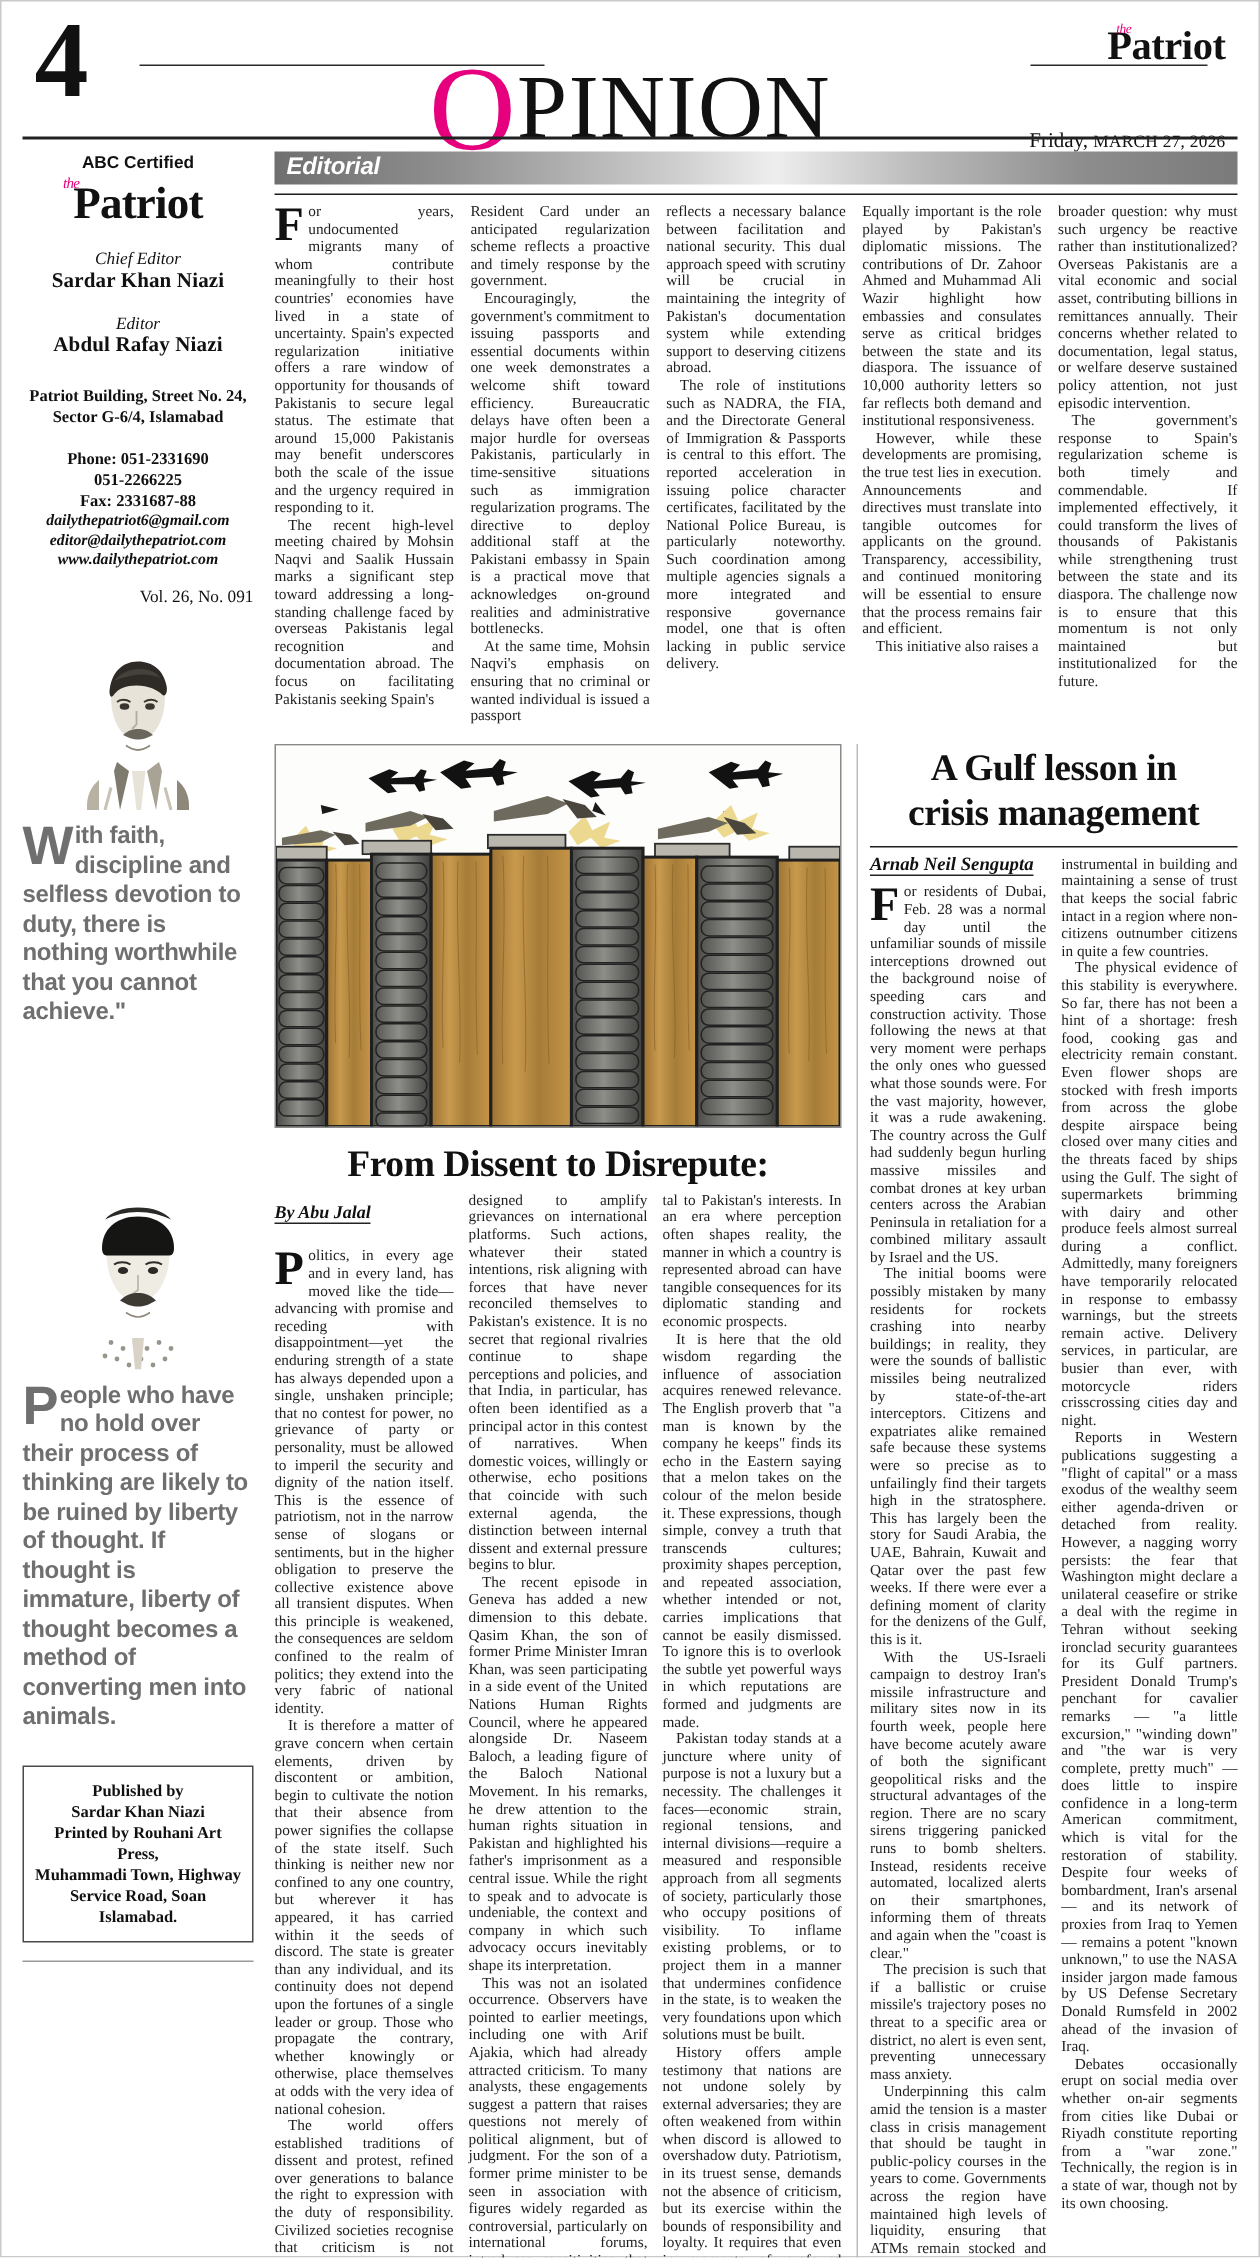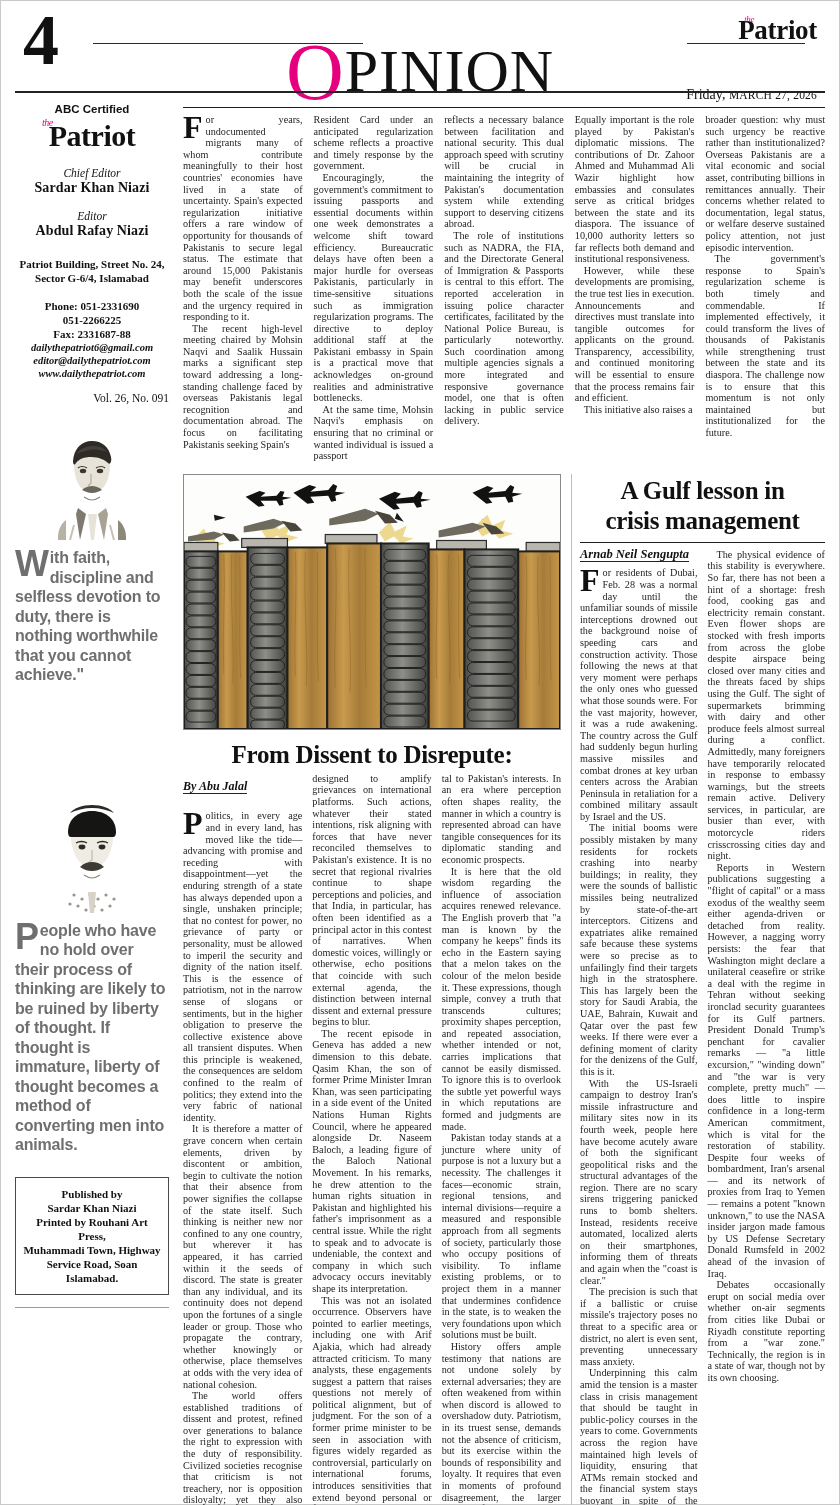--- a/index.html
+++ b/index.html
@@ -298,20 +298,23 @@
         <div>Printed by Rouhani Art Press,</div>
         <div>Muhammadi Town, Highway</div>
         <div>Service Road, Soan Islamabad.</div>
       </div>
       <div class="rail-bottomline"></div>
     </div>
 
     <div class="right-main">
 
       <div>
+        <div class="ed-flag">
+          <span>Editorial</span>
+        </div>
         <div class="ed-rule"></div>
 
         <div class="cols-4">
           <div class="artcol">
             <p class="first"><span class="dropcap">F</span><span>or years, undocumented migrants many of whom contribute meaningfully to their host countries' economies have lived in a state of uncertainty. Spain's expected regularization initiative offers a rare window of opportunity for thousands of Pakistanis to secure legal status. The estimate that around 15,000 Pakistanis may benefit underscores both the scale of the issue and the urgency required in responding to it.</span></p>
             <p>The recent high-level meeting chaired by Mohsin Naqvi and Saalik Hussain marks a significant step toward addressing a long-standing challenge faced by overseas Pakistanis legal recognition and documentation abroad. The focus on facilitating Pakistanis seeking Spain's</p>
           </div>
           <div class="artcol">
             <p class="first">Resident Card under an anticipated regularization scheme reflects a proactive and timely response by the government.</p>
             <p>Encouragingly, the government's commitment to issuing passports and essential documents within one week demonstrates a welcome shift toward efficiency. Bureaucratic delays have often been a major hurdle for overseas Pakistanis, particularly in time-sensitive situations such as immigration regularization programs. The directive to deploy additional staff at the Pakistani embassy in Spain is a practical move that acknowledges on-ground realities and administrative bottlenecks.</p>
@@ -521,20 +524,21 @@
             <div class="artcol">
               <div class="byline-wrap" style="margin-bottom:5px"><span class="gulf-byline">Arnab Neil Sengupta</span></div>
               <p class="first"><span class="dropcap">F</span><span>or residents of Dubai, Feb. 28 was a normal day until the unfamiliar sounds of missile interceptions drowned out the background noise of speeding cars and construction activity. Those following the news at that very moment were perhaps the only ones who guessed what those sounds were. For the vast majority, however, it was a rude awakening. The country across the Gulf had suddenly begun hurling massive missiles and combat drones at key urban centers across the Arabian Peninsula in retaliation for a combined military assault by Israel and the US.</span></p>
               <p>The initial booms were possibly mistaken by many residents for rockets crashing into nearby buildings; in reality, they were the sounds of ballistic missiles being neutralized by state-of-the-art interceptors. Citizens and expatriates alike remained safe because these systems were so precise as to unfailingly find their targets high in the stratosphere. This has largely been the story for Saudi Arabia, the UAE, Bahrain, Kuwait and Qatar over the past few weeks. If there were ever a defining moment of clarity for the denizens of the Gulf, this is it.</p>
               <p>With the US-Israeli campaign to destroy Iran's missile infrastructure and military sites now in its fourth week, people here have become acutely aware of both the significant geopolitical risks and the structural advantages of the region. There are no scary sirens triggering panicked runs to bomb shelters. Instead, residents receive automated, localized alerts on their smartphones, informing them of threats and again when the "coast is clear."</p>
               <p>The precision is such that if a ballistic or cruise missile's trajectory poses no threat to a specific area or district, no alert is even sent, preventing unnecessary mass anxiety.</p>
               <p>Underpinning this calm amid the tension is a master class in crisis management that should be taught in public-policy courses in the years to come. Governments across the region have maintained high levels of liquidity, ensuring that ATMs remain stocked and the financial system stays buoyant in spite of the market turbulence.</p>
 
             </div>
             <div class="artcol">
+              <p class="first">instrumental in building and maintaining a sense of trust that keeps the social fabric intact in a region where non-citizens outnumber citizens in quite a few countries.</p>
               <p>The physical evidence of this stability is everywhere. So far, there has not been a hint of a shortage: fresh food, cooking gas and electricity remain constant. Even flower shops are stocked with fresh imports from across the globe despite airspace being closed over many cities and the threats faced by ships using the Gulf. The sight of supermarkets brimming with dairy and other produce feels almost surreal during a conflict. Admittedly, many foreigners have temporarily relocated in response to embassy warnings, but the streets remain active. Delivery services, in particular, are busier than ever, with motorcycle riders crisscrossing cities day and night.</p>
               <p>Reports in Western publications suggesting a "flight of capital" or a mass exodus of the wealthy seem either agenda-driven or detached from reality. However, a nagging worry persists: the fear that Washington might declare a unilateral ceasefire or strike a deal with the regime in Tehran without seeking ironclad security guarantees for its Gulf partners. President Donald Trump's penchant for cavalier remarks — "a little excursion," "winding down" and "the war is very complete, pretty much" — does little to inspire confidence in a long-term American commitment, which is vital for the restoration of stability. Despite four weeks of bombardment, Iran's arsenal — and its network of proxies from Iraq to Yemen — remains a potent "known unknown," to use the NASA insider jargon made famous by US Defense Secretary Donald Rumsfeld in 2002 ahead of the invasion of Iraq.</p>
               <p>Debates occasionally erupt on social media over whether on-air segments from cities like Dubai or Riyadh constitute reporting from a "war zone." Technically, the region is in a state of war, though not by its own choosing.</p>
 
             </div>
           </div>
 
         </div>
 
       </div>

